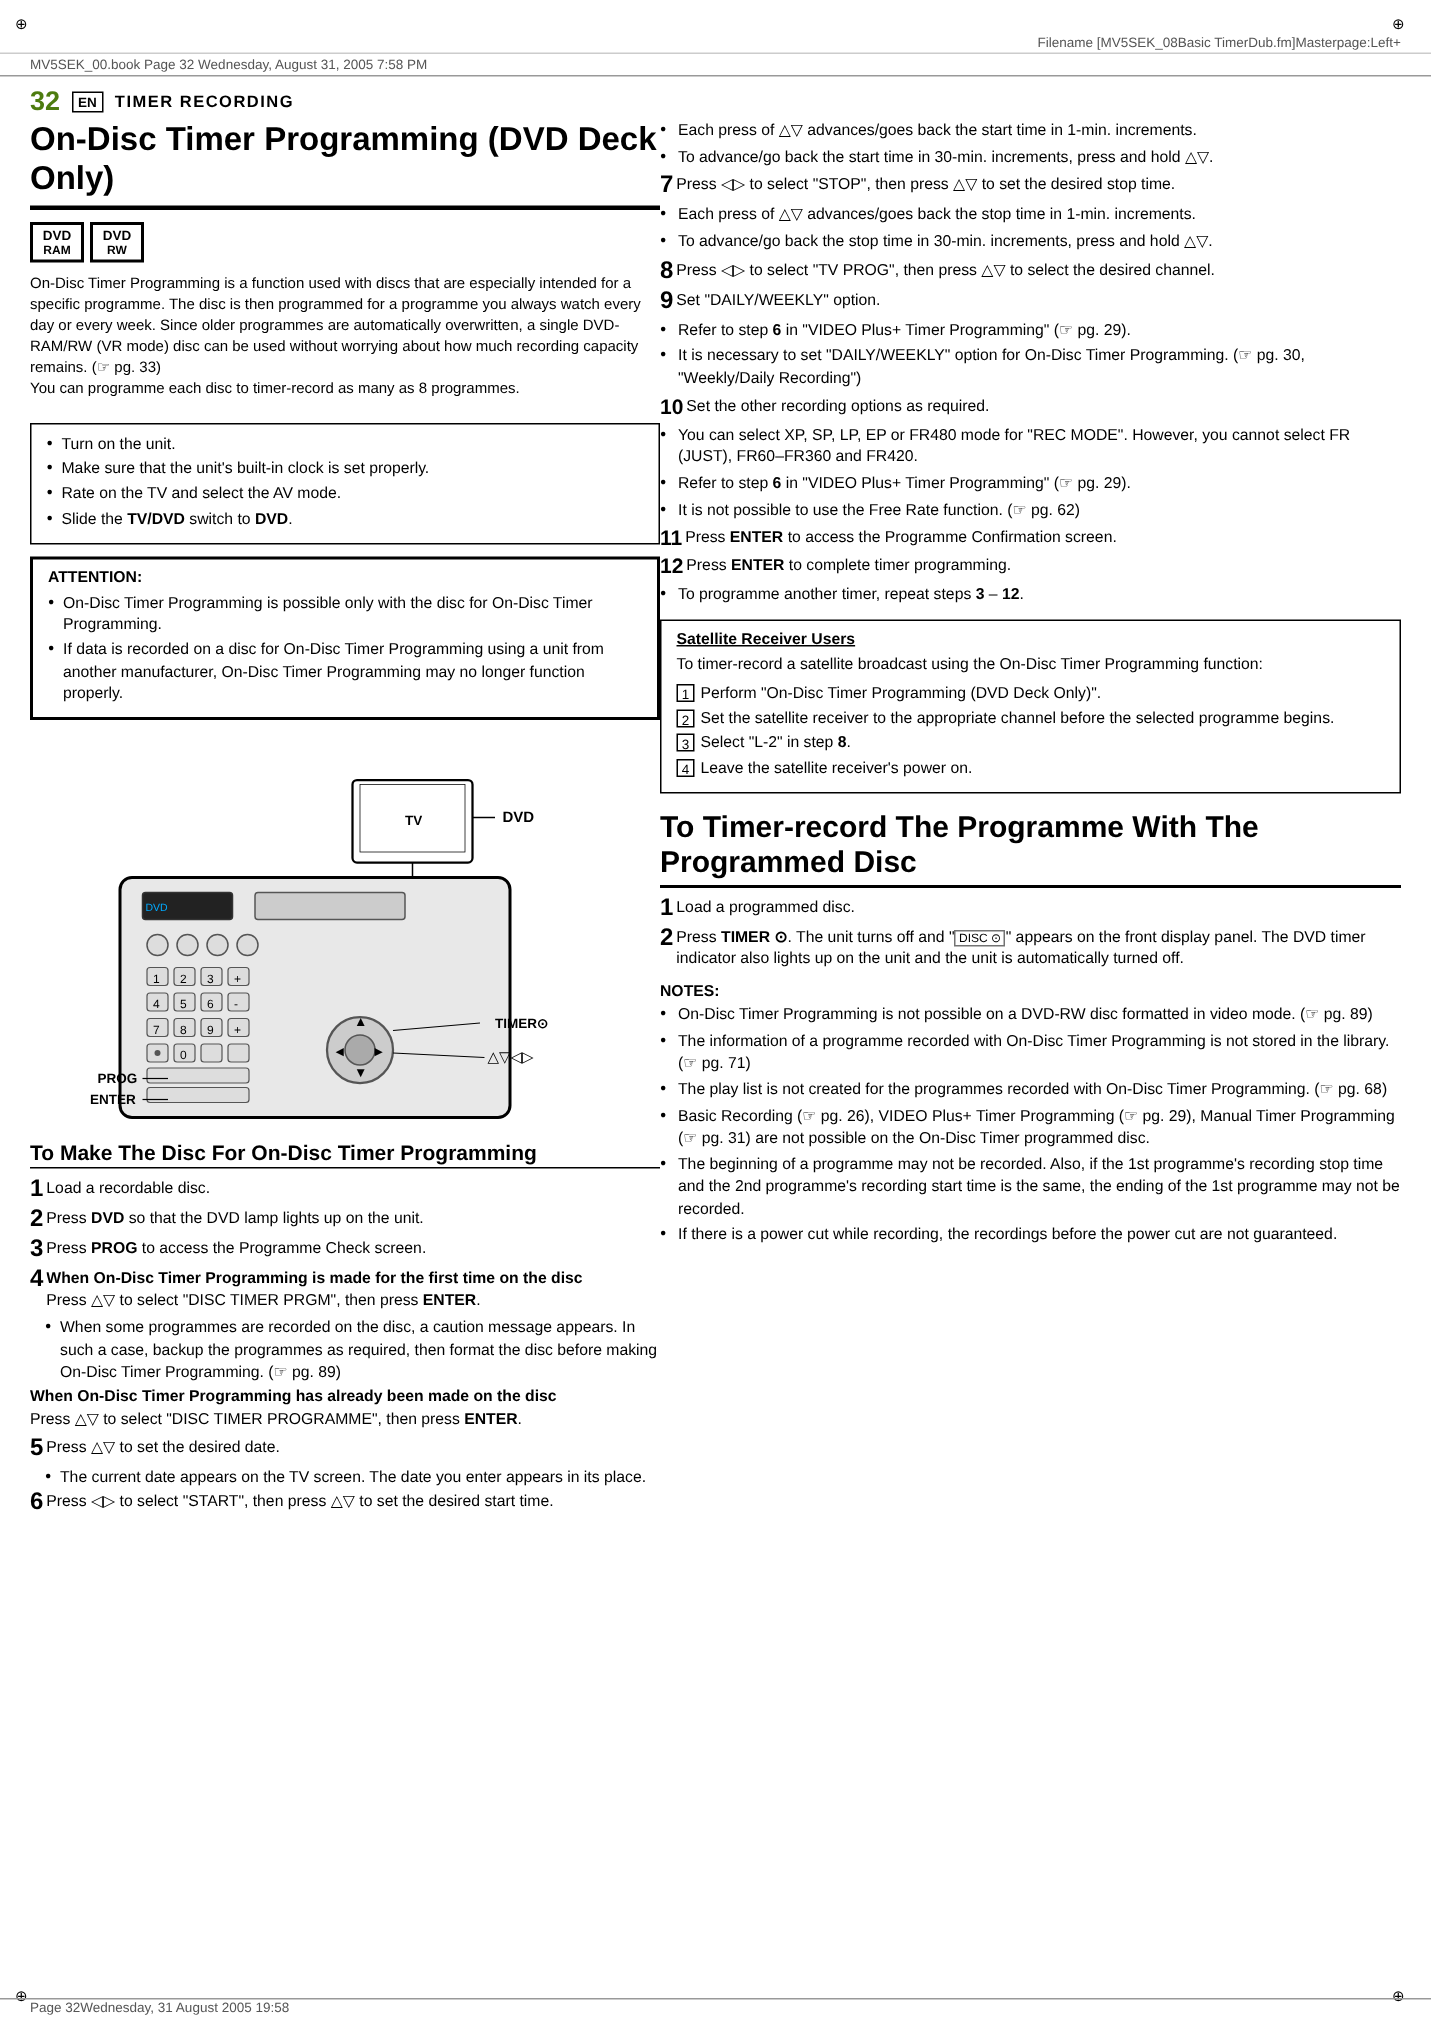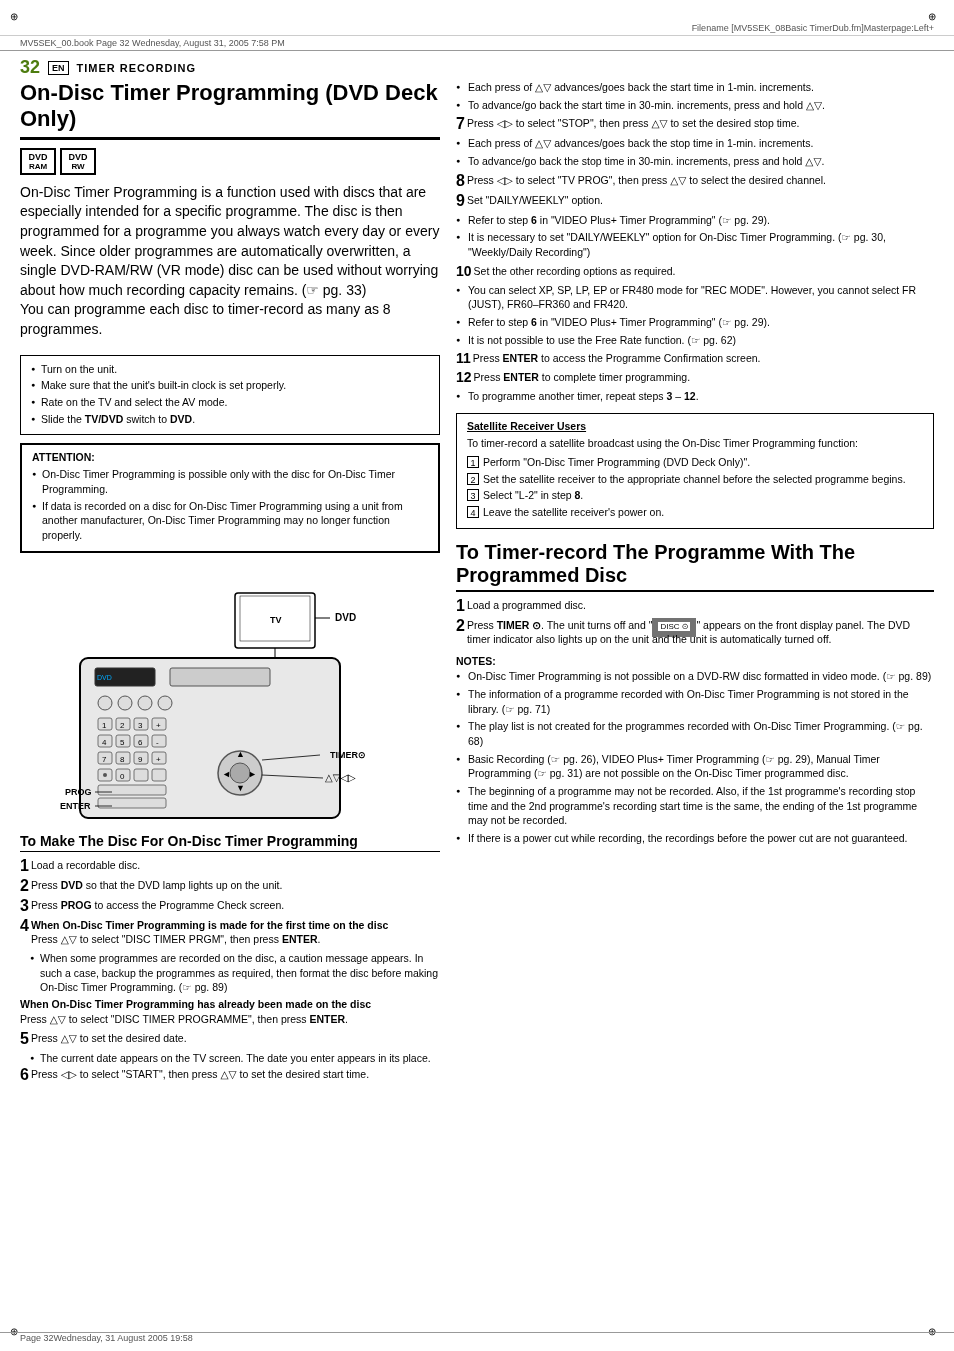--- a/index.html
+++ b/index.html
@@ -58,21 +58,20 @@
     .section-title {
       font-size: 11px;
       font-weight: bold;
       color: #000;
       letter-spacing: 1px;
     }
     
     .content-area {
       display: flex;
       padding: 0 20px;
-      gap: 16px;
       justify-content: flex-end;
     }
     .left-col {
       width: 420px;
       flex-shrink: 0;
     }
     .right-col {
       flex: 1;
     }
     
@@ -101,21 +100,21 @@
     .dvd-badge .top-row {
       font-size: 9px;
       font-weight: bold;
     }
     .dvd-badge .bottom-row {
       font-size: 8px;
       font-weight: bold;
     }
     
     .body-text {
-      font-size: 14px;
+      font-size: 10px;
       line-height: 1.4;
       margin-bottom: 15px;
     }
     
     .bullet-box {
       border: 1px solid #000;
       padding: 6px 10px;
       margin: 8px 0;
     }
     .bullet-box ul {
@@ -595,21 +594,21 @@
 
       <div class="sub-section-heading">To Timer-record The Programme With The Programmed Disc</div>
 
       <div class="step clearfix">
         <span class="step-num">1</span>
         <span class="step-text">Load a programmed disc.</span>
       </div>
 
       <div class="step clearfix">
         <span class="step-num">2</span>
-        <span class="step-text">Press <strong>TIMER ⊙</strong>. The unit turns off and "<span style="border:6px solid #737373;font-size:8px;padding:0 2px;">DISC ⊙</span>" appears on the front display panel. The DVD timer indicator also lights up on the unit and the unit is automatically turned off.</span>
+        <span class="step-text">Press <strong>TIMER ⊙</strong>. The unit turns off and "<span style="border:1px solid #737373;font-size:8px;padding:0 2px;">DISC ⊙</span>" appears on the front display panel. The DVD timer indicator also lights up on the unit and the unit is automatically turned off.</span>
       </div>
 
       <div class="notes-label">NOTES:</div>
       <ul class="right-bullet">
         <li>On-Disc Timer Programming is not possible on a DVD-RW disc formatted in video mode. (☞ pg. 89)</li>
         <li>The information of a programme recorded with On-Disc Timer Programming is not stored in the library. (☞ pg. 71)</li>
         <li>The play list is not created for the programmes recorded with On-Disc Timer Programming. (☞ pg. 68)</li>
         <li>Basic Recording (☞ pg. 26), VIDEO Plus+ Timer Programming (☞ pg. 29), Manual Timer Programming (☞ pg. 31) are not possible on the On-Disc Timer programmed disc.</li>
         <li>The beginning of a programme may not be recorded. Also, if the 1st programme's recording stop time and the 2nd programme's recording start time is the same, the ending of the 1st programme may not be recorded.</li>
         <li>If there is a power cut while recording, the recordings before the power cut are not guaranteed.</li>

